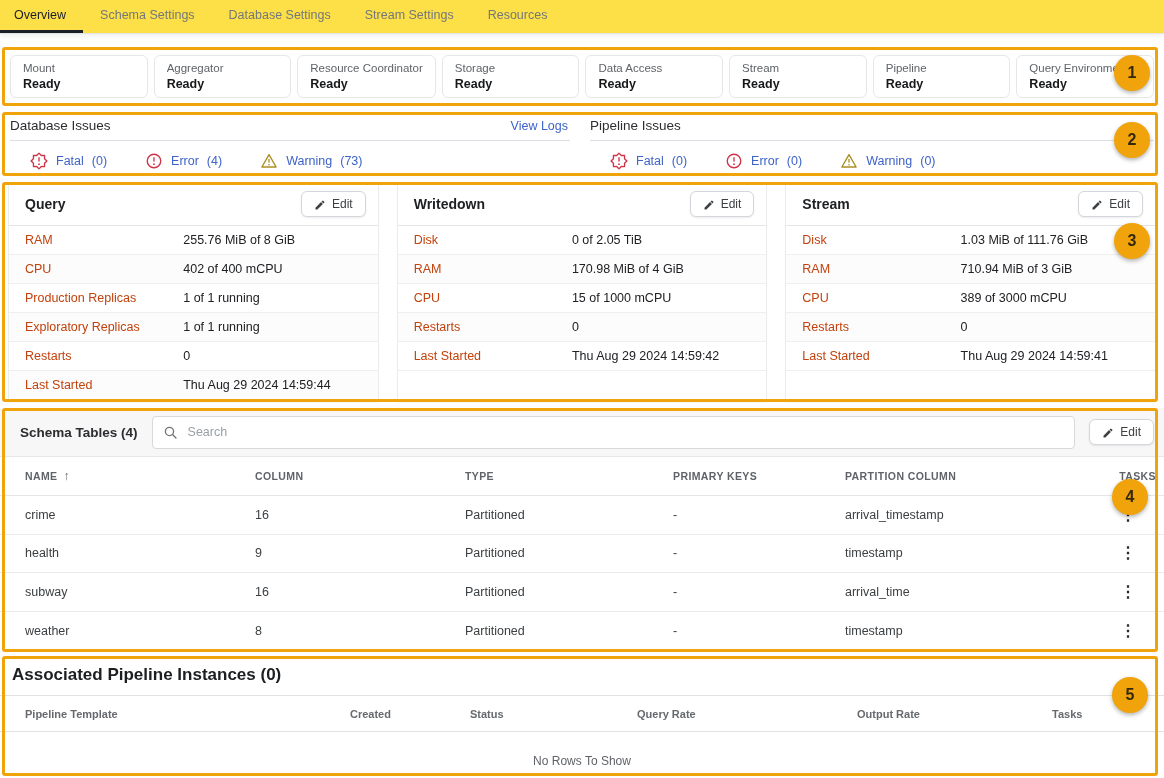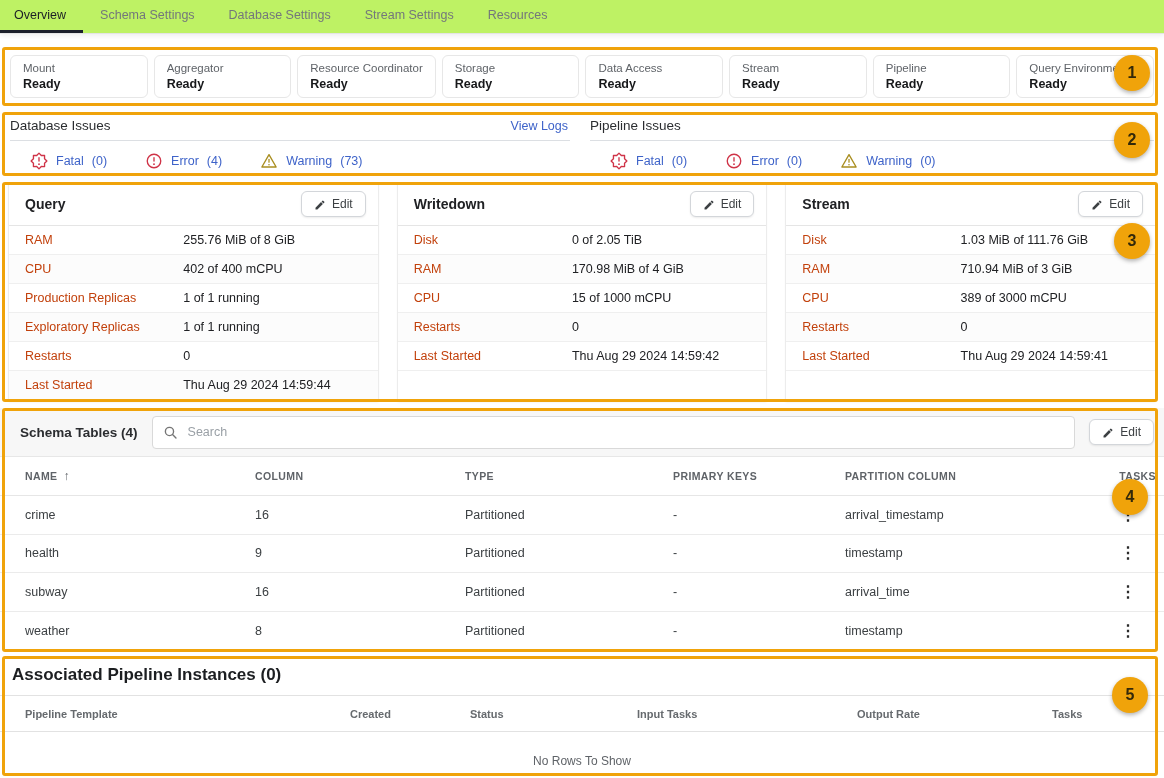--- a/index.html
+++ b/index.html
@@ -1,20 +1,20 @@
 <!DOCTYPE html>
 <html><head>
 <meta charset="utf-8">
 <style>
   html,body{margin:0;padding:0;background:#fff;}
   body{font-family:"Liberation Sans",sans-serif;color:#202124;}
   .page{position:relative;width:1164px;height:778px;background:#fff;overflow:hidden;}
 
   
-  .tabbar{position:absolute;top:0;left:0;width:100%;height:33px;background:#bef264;
+  .tabbar{position:absolute;top:0;left:0;width:100%;height:33px;background:#fde047;
     display:flex;align-items:stretch;border-bottom:1px solid #e4e4e4;
     box-shadow:0 2px 5px rgba(0,0,0,.07);z-index:2;}
   .tab{display:flex;align-items:center;padding:0 17px;font-size:12.5px;font-weight:500;
     color:#73777b;cursor:pointer;border-bottom:3px solid transparent;}
   .tab.active{color:#1c1e26;border-bottom:3px solid #1b1f2a;}
   .tab:first-child{padding-left:14px;}
 
   
   .statusbar{position:absolute;top:47px;left:0;width:1164px;height:59px;
     display:flex;gap:6px;padding:8px 10px;box-sizing:border-box;}
@@ -406,21 +406,21 @@
       <span class="cell-tasks"><button class="kebab">⋮</button></span>
     </div>
   </div>
 
   <div class="pipelines">
     <div class="pipe-title">Associated Pipeline Instances (0)</div>
     <div class="pgrid pipe-header">
       <span class="h-cell">Pipeline Template</span>
       <span class="h-cell">Created</span>
       <span class="h-cell">Status</span>
-      <span class="h-cell">Input Tasks</span>
+      <span class="h-cell">Query Rate</span>
       <span class="h-cell">Output Rate</span>
       <span class="h-cell">Tasks</span>
     </div>
     <div class="no-rows">No Rows To Show</div>
   </div>
 
   <div class="ann-rect" style="left:2px;top:47px;width:1156px;height:59px;"></div>
   <div class="ann-rect" style="left:2px;top:112px;width:1156px;height:64px;"></div>
   <div class="ann-rect" style="left:2px;top:182px;width:1156px;height:220px;"></div>
   <div class="ann-rect" style="left:2px;top:408px;width:1156px;height:244px;"></div>

